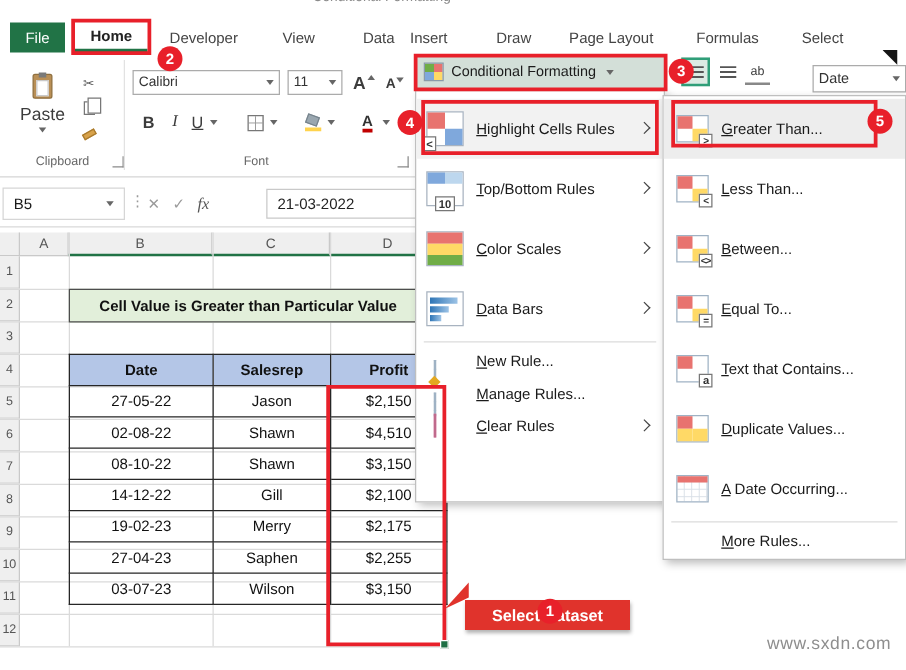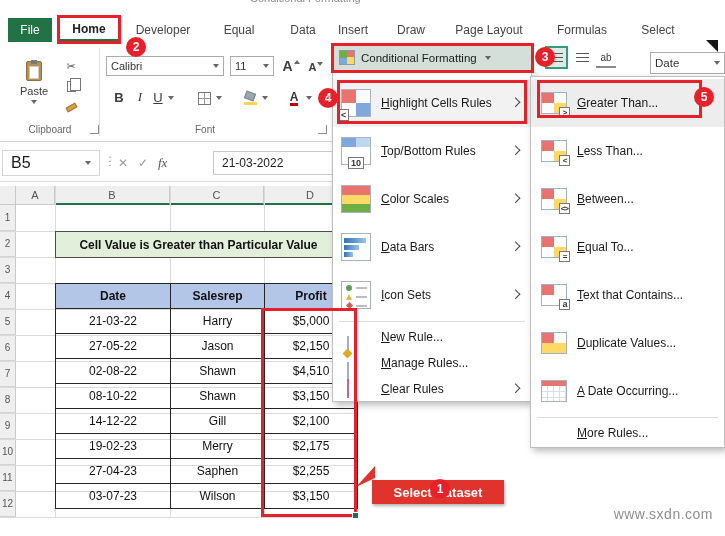--- a/index.html
+++ b/index.html
@@ -129,36 +129,36 @@
   <div class="title-clip">
     <span>Conditional Formatting</span>
   </div>
   <svg class="tri-corner" style="left:706px; top:40px;" width="12" height="12">
       <polygon points="0,0 12,0 12,12" fill="#151515"></polygon>
     </svg>
 
   <div class="tab file" style="left:8px; width:44px;">File</div>
   <div class="tab active" style="left:60px; width:58px;">Home</div>
   <div class="tab" style="left:128px; width:70px;">Developer</div>
-  <div class="tab" style="left:218px; width:42px;">Equal</div>
+  <div class="tab" style="left:218px; width:42px;">View</div>
   <div class="tab" style="left:282px; width:42px;">Data</div>
-  <div class="tab" style="left:330px; width:46px;">Insert</div>
+  <div class="tab" style="left:320px; width:46px;">Insert</div>
   <div class="tab" style="left:390px; width:42px;">Draw</div>
   <div class="tab" style="left:446px; width:86px;">Page Layout</div>
   <div class="tab" style="left:550px; width:64px;">Formulas</div>
   <div class="tab" style="left:632px; width:52px;">Select</div>
 
   <div class="abs" style="left:0; top:42px; width:725px; height:100px; border-bottom:1px solid #D5D5D5;"></div>
 
   <div class="btn" style="left:12px; top:50px; width:44px; height:64px; flex-direction:column;">
     <span class="clip-icon">
         <b></b>
         <i></i>
       </span>
-    <span style="font-size:11px; margin-top:4px;">Paste</span>
+    <span style="font-size:14px; margin-top:4px;">Paste</span>
     <span class="caret-down" style="margin-top:3px;"></span>
   </div>
   <div class="btn scissors" style="left:62px; top:58px; width:18px; height:16px;"></div>
   <div class="btn" style="left:62px; top:78px; width:18px; height:16px;">
       <span class="copy-icon"></span>
     </div>
   <div class="btn" style="left:62px; top:100px; width:18px; height:14px;">
       <span class="brush-icon"></span>
     </div>
   <div class="group-label" style="left:8px; top:124px; width:84px;">Clipboard</div>
@@ -209,21 +209,21 @@
   <div class="btn" style="left:572px; top:48px; width:20px; height:20px;">
       <span class="lines-icon"></span>
     </div>
   <div class="btn" style="left:596px; top:48px; width:20px; height:20px; font-size:10px; border-bottom:2px solid #888;">ab</div>
   <div class="combo" style="left:650px; top:52px; width:75px; height:22px; font-size:11.5px;">
     <span>Date</span>
     <span class="caret-down"></span>
   </div>
 
   <div class="abs" style="left:0; top:146px; width:725px; height:36px; border-bottom:1px solid #D9D9D9;"></div>
-  <div class="abs" style="left:2px; top:150px; width:98px; height:26px; border:1px solid #D6D6D6; display:flex; align-items:center; font-size:16px; padding:0 8px;">
+  <div class="abs" style="left:2px; top:150px; width:98px; height:26px; border:1px solid #D6D6D6; display:flex; align-items:center; font-size:12px; padding:0 8px;">
     <span>B5</span>
     <span class="caret-down" style="margin-left:auto;"></span>
   </div>
   <div class="fbar-text" style="left:104px; top:154px;">⋮</div>
   <div class="fbar-text" style="left:118px; top:156px;">✕</div>
   <div class="fbar-text" style="left:138px; top:156px;">✓</div>
   <div class="fbar-text fx" style="left:158px; top:155px;">fx</div>
   <div class="abs" style="left:213px; top:151px; width:120px; height:24px; border:1px solid #C9C9C9; display:flex; align-items:center; font-size:12px; color:#222; padding:0 8px;">
     <span>21-03-2022</span>
   </div>
@@ -272,25 +272,20 @@
         <col style="width:94px">
         <col style="width:93px">
       </colgroup>
     <tbody>
         <tr class="hdr">
       <td>Date</td>
       <td>Salesrep</td>
       <td>Profit</td>
     </tr>
     <tr>
-      <td>21-03-22</td>
-      <td>Harry</td>
-      <td>$5,000</td>
-    </tr>
-    <tr>
       <td>27-05-22</td>
       <td>Jason</td>
       <td>$2,150</td>
     </tr>
     <tr>
       <td>02-08-22</td>
       <td>Shawn</td>
       <td>$4,510</td>
     </tr>
     <tr>
@@ -358,32 +353,20 @@
     </div>
     <div class="menu-item big">
       <span class="mi">
         <span class="bar" style="top:4px; width:22px;"></span>
         <span class="bar" style="top:11px; width:15px;"></span>
         <span class="bar" style="top:18px; width:9px;"></span>
       </span>
       <span class="menu-label hk">Data Bars</span>
       <span class="chev"></span>
     </div>
-    <div class="menu-item big">
-      <span class="mi">
-        <span class="is-circle"></span>
-          <span class="is-line" style="top:5px;"></span>
-        <span class="is-tri"></span>
-          <span class="is-line" style="top:14px;"></span>
-        <span class="is-dia"></span>
-          <span class="is-line" style="top:23px;"></span>
-      </span>
-      <span class="menu-label hk">Icon Sets</span>
-      <span class="chev"></span>
-    </div>
     <div class="msep"></div>
     <div class="menu-item small">
       <span class="sm-icon grid16"><span class="star"></span></span>
       <span class="menu-label hk">New Rule...</span>
     </div>
     <div class="menu-item small">
       <span class="sm-icon grid16"></span>
       <span class="menu-label hk">Manage Rules...</span>
     </div>
     <div class="menu-item small">

